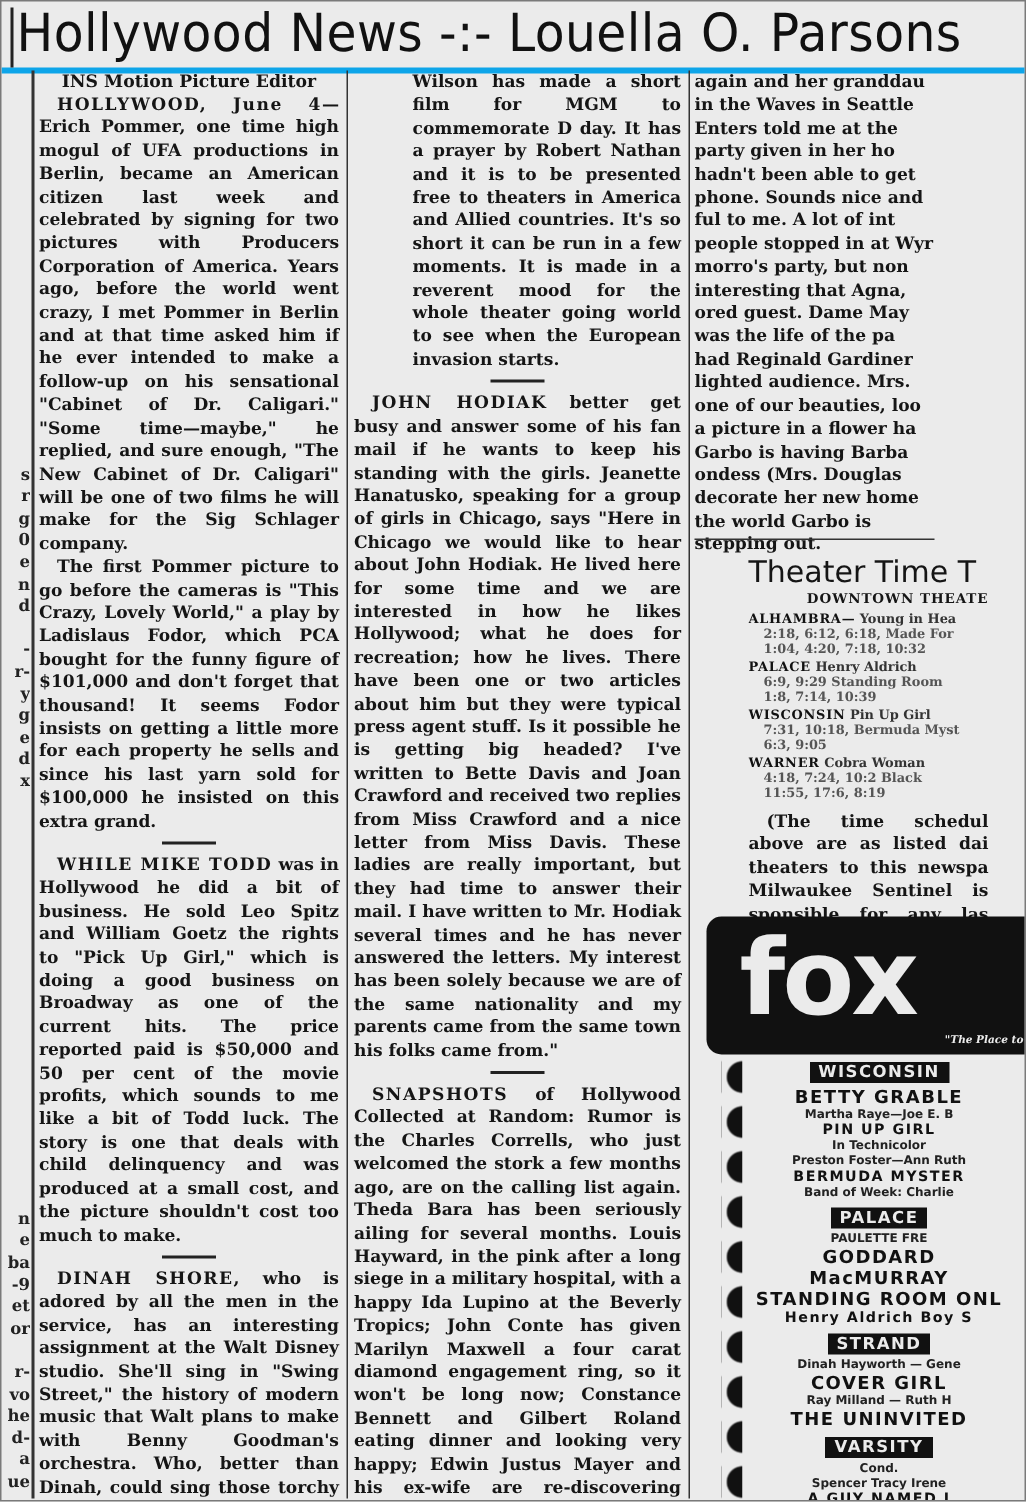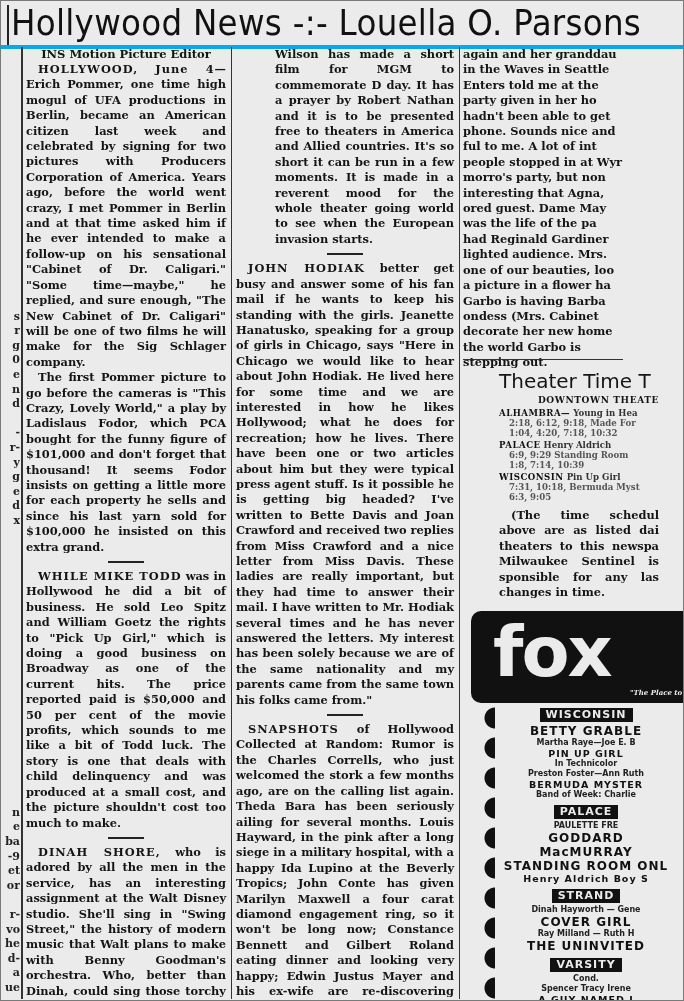--- a/index.html
+++ b/index.html
@@ -186,35 +186,36 @@
       <div>people stopped in at Wyr</div>
       <div>morro's party, but non</div>
       <div>interesting that Agna,</div>
       <div>ored guest. Dame May</div>
       <div>was the life of the pa</div>
       <div>had Reginald Gardiner</div>
       <div>lighted audience. Mrs.</div>
       <div>one of our beauties, loo</div>
       <div>a picture in a flower ha</div>
       <div>Garbo is having Barba</div>
-      <div>ondess (Mrs. Cabinet</div>
+      <div>ondess (Mrs. Douglas</div>
       <div>decorate her new home</div>
       <div>the world Garbo is</div>
       <div>stepping out.</div>
     </div>
 
   <div style="position:absolute; left:462px; top:358px; width:160px; height:1px; background:#333;"></div>
 
   <div class="col" style="left:462px; width:212px; top:364px; text-align:left;margin-left:36px;">
     <div class="theater-head">Theater Time T</div>
     <div class="tt-sub" style="width:160px;">DOWNTOWN THEATE</div>
     <div id="tt-entries" style="width:160px; white-space:nowrap; overflow:hidden;">
-        <div class="tt-entry"><span class="name">ALHAMBRA—</span><span> Young in Hea</span><span class="times">2:18, 6:12, 9:18, Made For</span><span class="times">1:04, 4:20, 7:18, 10:32</span></div>
+        <div class="tt-entry"><span class="name">ALHAMBRA—</span><span> Young in Hea</span><span class="times">2:18, 6:12, 6:18, Made For</span><span class="times">1:04, 4:20, 7:18, 10:32</span></div>
         <div class="tt-entry"><span class="name">PALACE</span><span> Henry Aldrich</span><span class="times">6:9, 9:29 Standing Room</span><span class="times">1:8, 7:14, 10:39</span></div>
         <div class="tt-entry"><span class="name">WISCONSIN</span><span> Pin Up Girl</span><span class="times">7:31, 10:18, Bermuda Myst</span><span class="times">6:3, 9:05</span></div>
+        <div class="tt-entry"><span class="name">WARNER</span><span> Cobra Woman</span><span class="times">4:18, 7:24, 10:2 Black</span><span class="times">11:55, 17:6, 8:19</span></div>
       </div>
     <p style="width:160px; margin-top:6px; text-align:justify;">(The time schedul above are as listed dai theaters to this newspa Milwaukee Sentinel is sponsible for any las changes in time.</p>
   </div>
 
   <div class="fox-ad">
     <div class="fox-logo">fox</div>
     <div class="fox-tag">"The Place to Go"</div>
   </div>
 
   <div class="ad-list">

